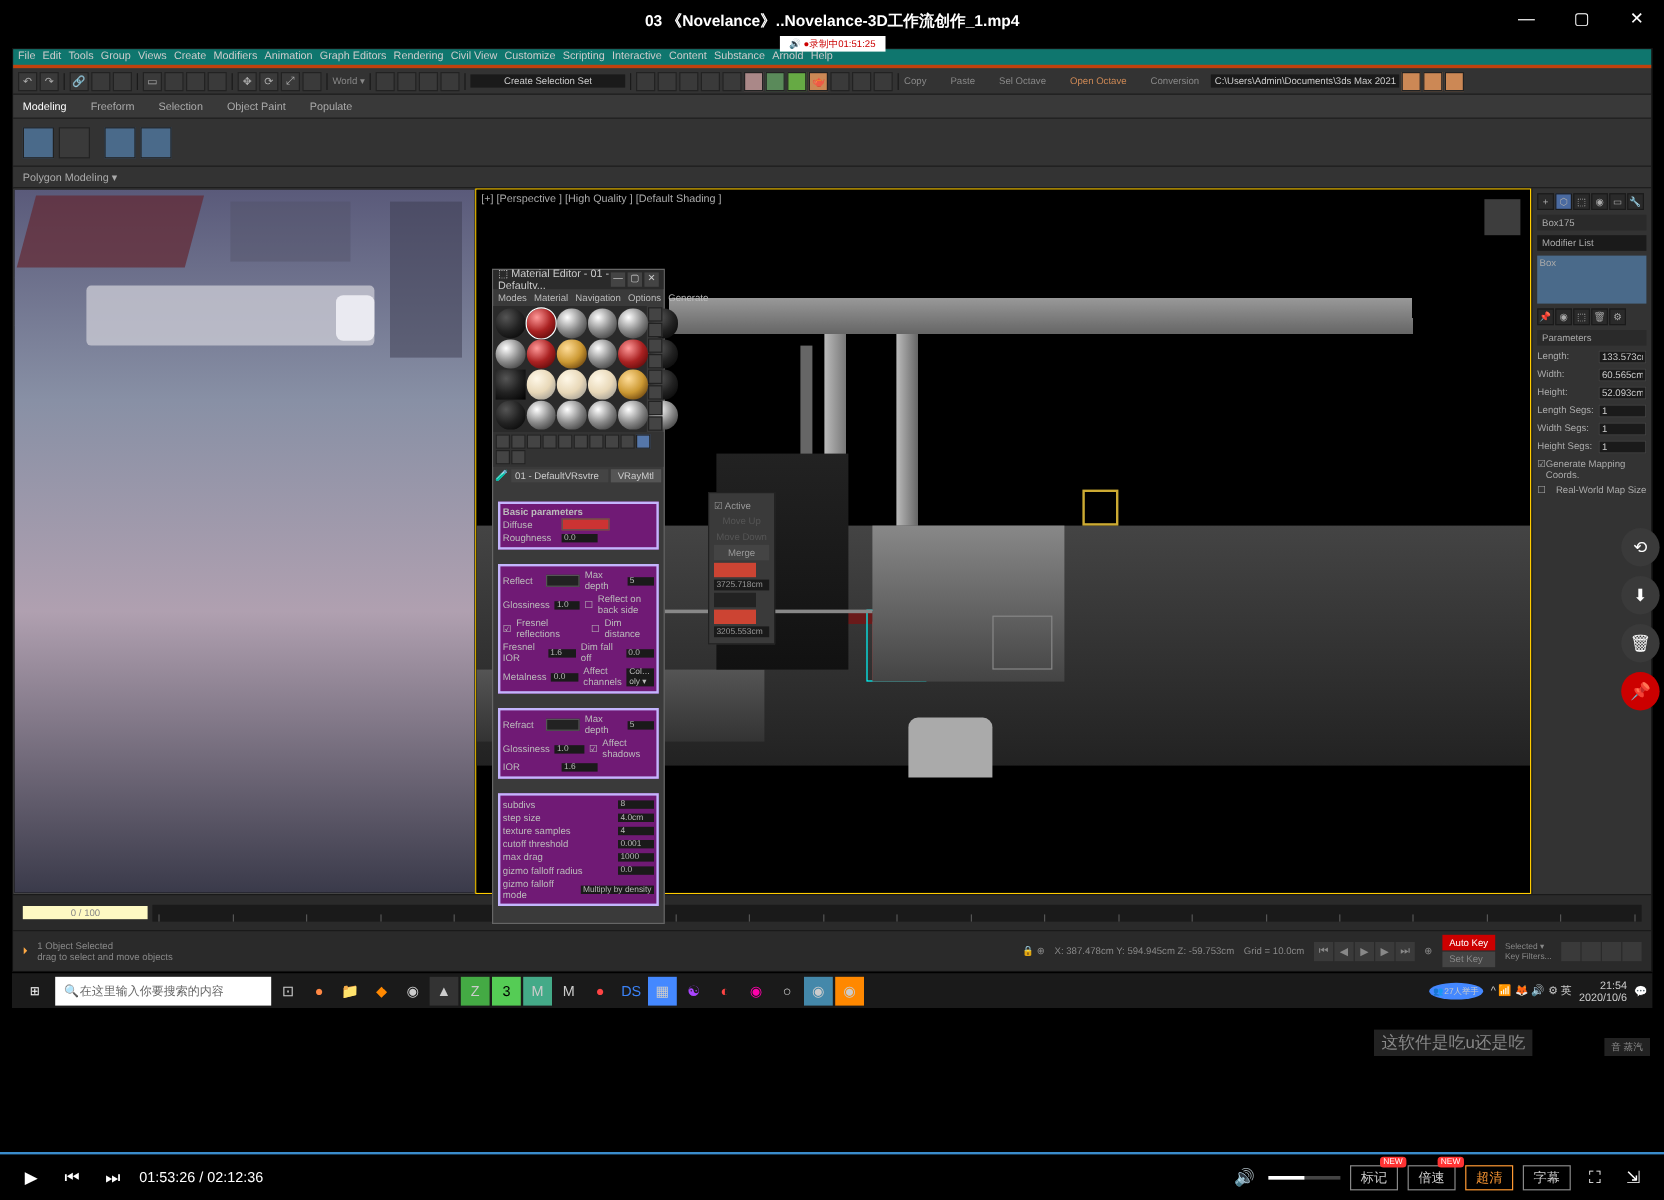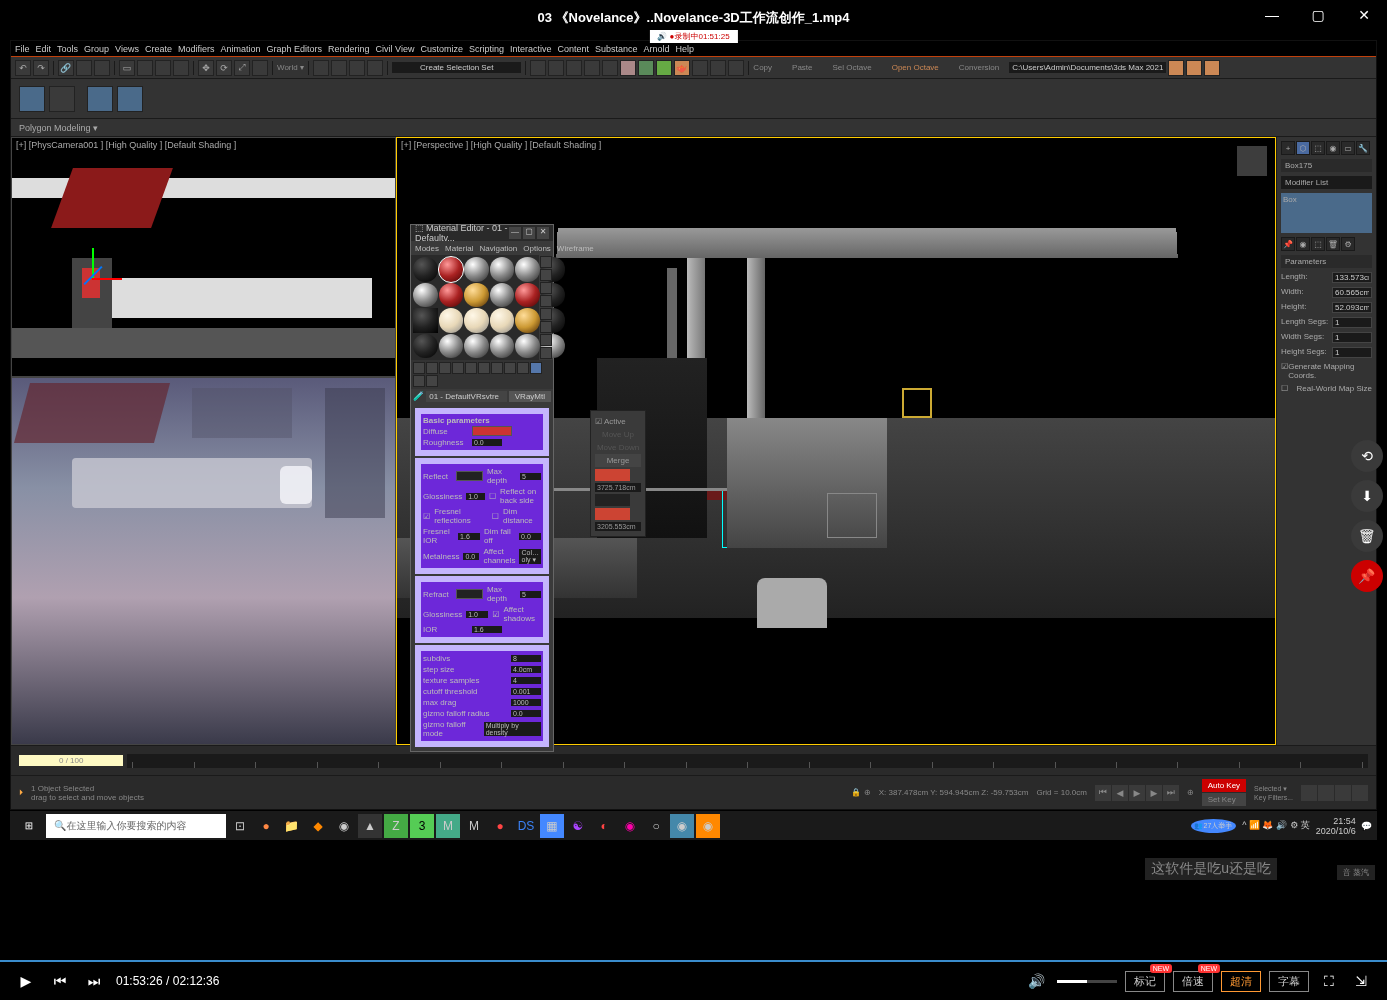--- a/index.html
+++ b/index.html
@@ -5,21 +5,21 @@
 *{margin:0;padding:0;box-sizing:border-box;font-family:"Microsoft YaHei",Arial,sans-serif;user-select:none}
 body{background:#000;width:1387px;height:1000px;overflow:hidden;color:#ccc;font-size:10px}
 .video-player{width:100%;height:100%;display:flex;flex-direction:column}
 .vp-titlebar{height:30px;background:#000;display:flex;align-items:center;justify-content:center;position:relative;padding-top:6px}
 .vp-title{color:#fff;font-size:13px;font-weight:600}
 .vp-winbtns{position:absolute;right:0;top:0;display:flex;gap:0}
 .vp-winbtn{width:46px;height:30px;display:flex;align-items:center;justify-content:center;color:#fff;font-size:14px}
 .vp-content{flex:1;position:relative;background:#000;padding:10px 10px 0 10px}
 .max-app{width:100%;height:770px;background:#2a2a2a;display:flex;flex-direction:column;font-size:9px;border:1px solid #111}
 .max-titlebar{height:18px;background:#2a2a2a;display:flex;align-items:center;padding:0 6px;color:#999;font-size:9px;justify-content:space-between}
-.max-menubar{height:16px;background:#000000;display:flex;align-items:center;padding:0 4px;gap:6px;color:#ccc;font-size:9px;border-bottom:1px solid #c2410c}
+.max-menubar{height:16px;background:#0f766e;display:flex;align-items:flex-start;padding:0 4px;gap:6px;color:#ccc;font-size:9px;border-bottom:3px solid #c2410c}
 .max-menubar span{cursor:default}
 .max-toolbar{height:22px;background:#333;display:flex;align-items:center;padding:0 4px;gap:2px;border-bottom:1px solid #1a1a1a}
 .tb-btn{width:16px;height:16px;background:#3a3a3a;border:1px solid #222;display:inline-flex;align-items:center;justify-content:center;font-size:9px;color:#aaa}
 .tb-sep{width:1px;height:14px;background:#1a1a1a;margin:0 2px}
 .max-ribbon{height:20px;background:#393939;display:flex;align-items:center;padding:0 8px;gap:20px;font-size:9px;border-bottom:1px solid #1a1a1a}
 .max-ribbon span{color:#aaa}
 .max-ribbon .active{color:#fff}
 .max-subtoolbar{height:40px;background:#333;display:flex;align-items:center;padding:0 8px;border-bottom:1px solid #1a1a1a;gap:4px}
 .sub-btn{width:26px;height:26px;background:#4a6a8a;border:1px solid #222;display:inline-block}
 .sub-btn.b{background:#3a3a3a}
@@ -61,21 +61,21 @@
 .me-ball.red{background:radial-gradient(circle at 35% 30%,#f99,#a22,#400)}
 .me-ball.gold{background:radial-gradient(circle at 35% 30%,#ffdd99,#cc9933,#442200)}
 .me-ball.cream{background:radial-gradient(circle at 35% 30%,#fff8e8,#e8d8b8,#888)}
 .me-ball.sel{outline:1px solid #fff}
 .me-icons{display:flex;gap:1px;padding:2px;background:#333;flex-wrap:wrap}
 .me-icon{width:12px;height:12px;background:#444;border:1px solid #222}
 .me-namebar{padding:2px;display:flex;gap:2px}
 .me-namebar .nm{flex:1;background:#444;padding:1px 3px;font-size:8px}
 .me-namebar .btn{background:#555;padding:1px 6px;font-size:8px}
 .me-params{padding:2px 4px;font-size:8px;color:#bbb}
-.me-rollout{background:#6d28d9;border:6px solid #c4b5fd;margin:2px 0;padding:2px}
+.me-rollout{background:#701a75;border:2px solid #c4b5fd;margin:12px 0;padding:2px}
 .me-prow{display:flex;align-items:center;gap:4px;padding:1px 0}
 .me-prow .lbl{width:45px}
 .me-prow .sw{width:40px;height:10px;background:#222;border:1px solid #555}
 .me-prow .sw.red{background:#cc3333}
 .me-prow .val{background:#1a1a1a;width:30px;font-size:7px;padding:0 2px}
 .matprops-panel{position:absolute;left:590px;top:380px;width:56px;background:#3a3a3a;border:1px solid #222;z-index:19;padding:4px;font-size:8px;color:#999}
 .matprops-panel .mp-row{padding:2px 0}
 .matprops-panel .mp-sw{width:35px;height:12px;background:#cc4433;margin:2px 0}
 .matprops-panel .mp-val{background:#1a1a1a;padding:1px 2px;font-size:7px;margin:1px 0}
 .max-timeline{height:30px;background:#2a2a2a;border-top:1px solid #1a1a1a;display:flex;align-items:center;font-size:8px;color:#888;padding:0 8px;gap:4px;position:relative}
@@ -195,51 +195,42 @@
         <span style="font-size:8px;color:#888">Copy</span>
         <span style="font-size:8px;color:#888;margin-left:18px">Paste</span>
         <span style="font-size:8px;color:#888;margin-left:18px">Sel Octave</span>
         <span style="font-size:8px;color:#c85;margin-left:18px">Open Octave</span>
         <span style="font-size:8px;color:#888;margin-left:18px">Conversion</span>
         <span style="font-size:8px;background:#1a1a1a;padding:1px 3px;margin-left:8px">C:\Users\Admin\Documents\3ds Max 2021</span>
         <div class="tb-btn" style="background:#c85"></div>
         <div class="tb-btn" style="background:#c85"></div>
         <div class="tb-btn" style="background:#c85"></div>
       </div>
+      <div class="max-ribbon">
+        <span class="active">Modeling</span>
+        <span>Freeform</span>
+        <span>Selection</span>
+        <span>Object Paint</span>
+        <span>Populate</span>
+      </div>
       <div class="max-subtoolbar">
         <div class="sub-btn"></div>
         <div class="sub-btn b"></div>
         <div style="width:4px"></div>
         <div class="sub-btn"></div>
         <div class="sub-btn"></div>
       </div>
       <div class="max-polybar">
         <span>Polygon Modeling  ▾</span>
       </div>
 
       <div class="max-workspace">
         <div class="max-viewports">
           <div style="display:flex;height:100%">
             <div style="display:flex;flex-direction:column;width:385px">
-              <div class="vport left-top">
-                <div class="vport-label">[+] [PhysCamera001 ] [High Quality ] [Default Shading ]</div>
-                <div class="scene3d">
-                  <div class="rail" style="top:40px;left:0;width:100%;height:20px;background:#ddd"></div>
-                  <div class="red-shape" style="top:30px;left:50px;width:100px;height:60px;transform:skewX(-20deg);background:#8b1a1a"></div>
-                  <div class="train" style="top:140px;left:80px;width:280px;background:#ddd"></div>
-                  <div class="train" style="top:120px;left:60px;width:40px;height:70px;background:#444"></div>
-                  <div class="red-shape" style="top:130px;left:70px;width:18px;height:30px;background:#cc3333"></div>
-                  <div class="rail" style="top:190px;left:0;width:100%;height:30px;background:#555"></div>
-                  <div class="gizmo" style="top:120px;left:60px">
-                      <div class="ax"></div>
-                      <div class="ay"></div>
-                      <div class="az"></div>
-                    </div>
-                </div>
-              </div>
               <div class="vport left-bot">
                 <div style="height:14px;background:#333;padding:1px 4px;font-size:8px;color:#aaa">[+] [Front ] [Standard ] [Wireframe ]</div>
                 <div style="height:14px;background:#2a2a2a;padding:1px 4px;font-size:8px;color:#aaa;display:flex;justify-content:space-between">
                   <span>V-Ray frame buffer - [100% of 1920 x 850]</span>
                     <span>— ▢ ✕</span>
                 </div>
                 <div class="render-toolbar">
                   <span>RGB color ▾</span>
                   <div class="rt-btn"></div>
                   <div class="rt-btn"></div>
@@ -435,21 +426,21 @@
             <div class="wb">—</div>
             <div class="wb">▢</div>
             <div class="wb">✕</div>
           </div>
       </div>
       <div class="me-menu">
         <span>Modes</span>
         <span>Material</span>
         <span>Navigation</span>
         <span>Options</span>
-        <span>Wireframe</span>
+        <span>Generate</span>
       </div>
       <div style="display:flex">
       <div class="me-swatches" style="flex:1">
         <div class="me-ball dark"></div>
         <div class="me-ball red sel"></div>
         <div class="me-ball"></div>
         <div class="me-ball"></div>
         <div class="me-ball"></div>
         <div class="me-ball dark"></div>
         <div class="me-ball"></div>

